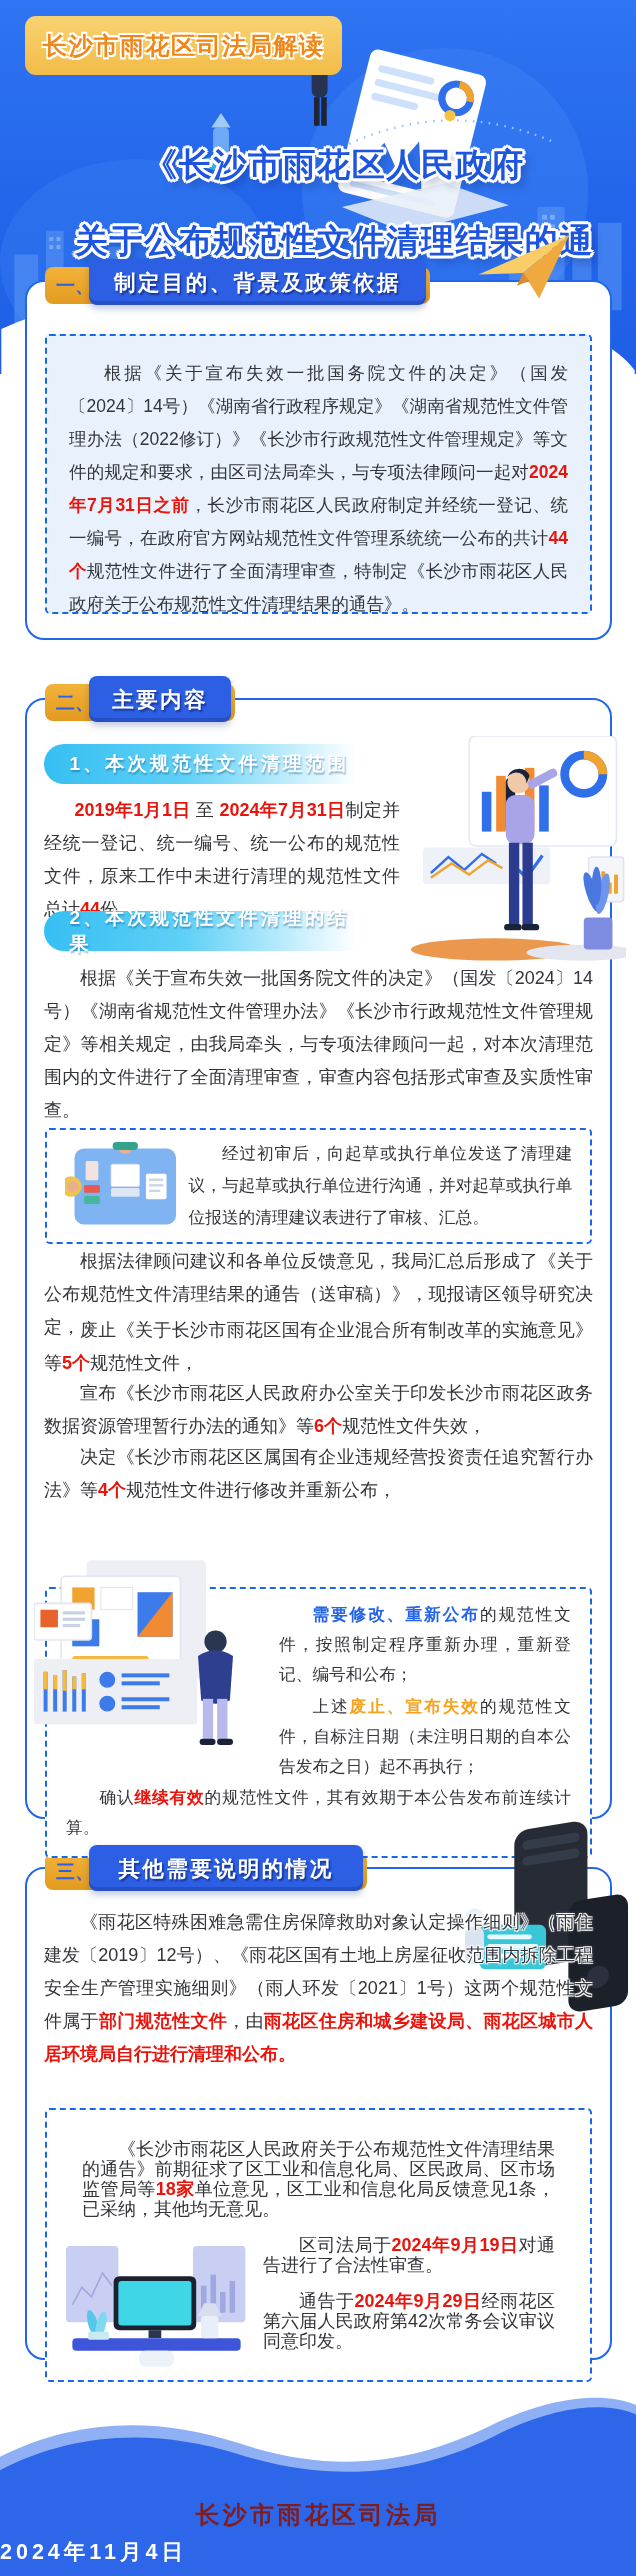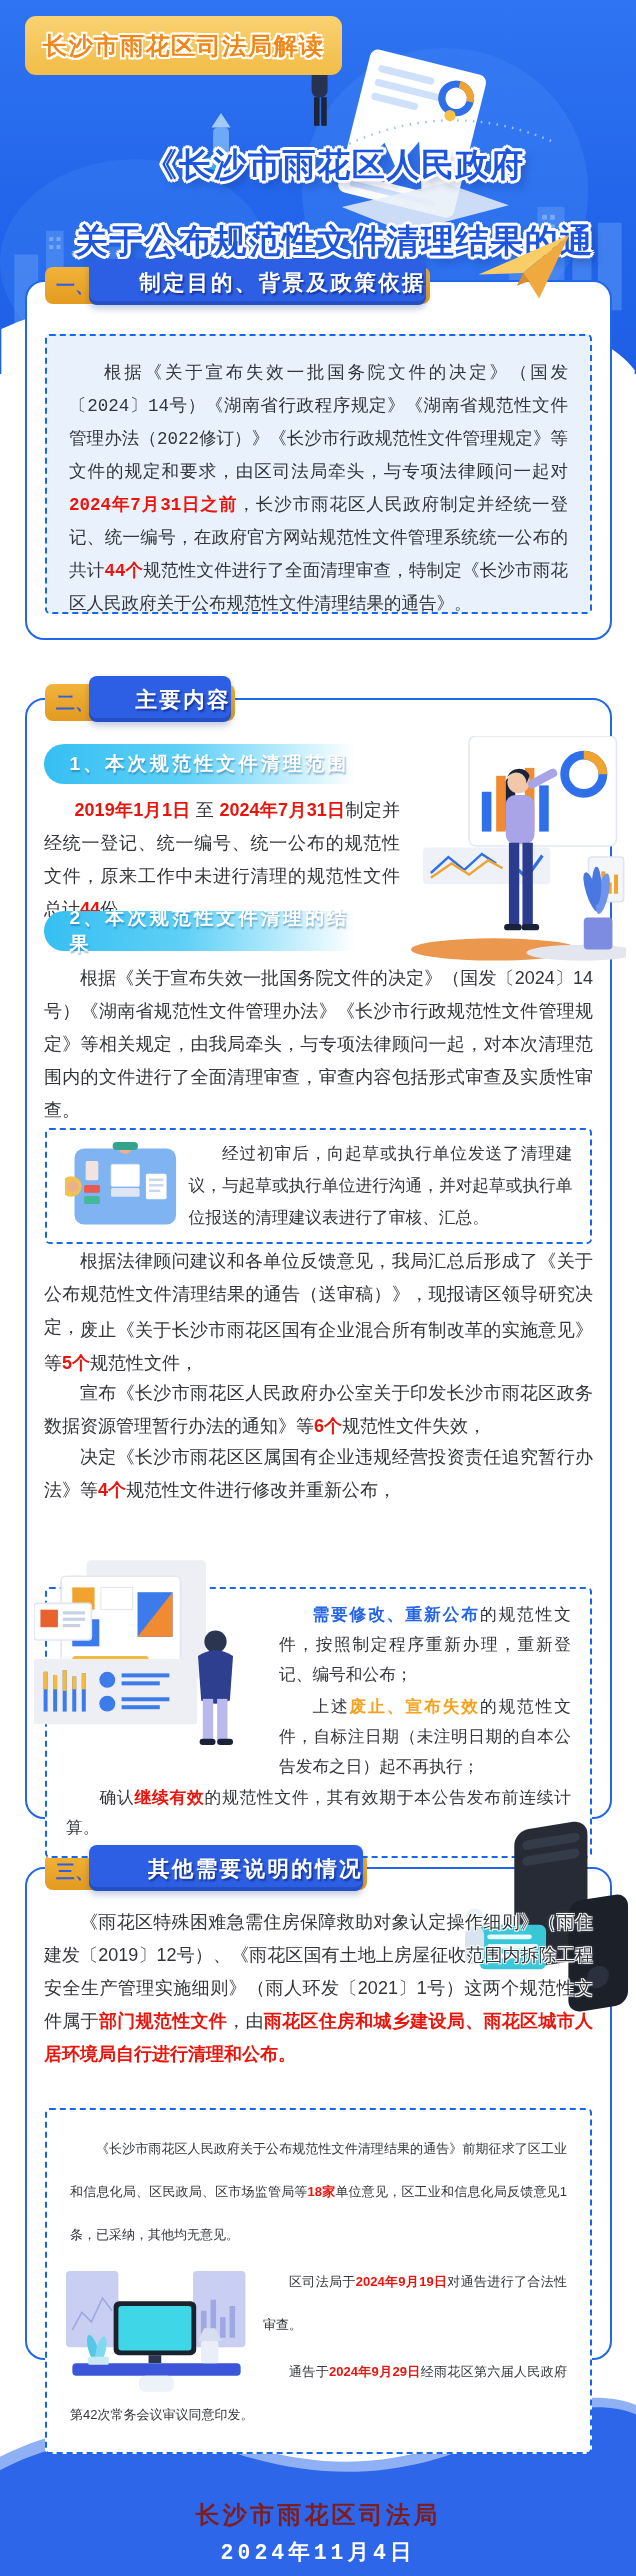--- a/index.html
+++ b/index.html
@@ -24,39 +24,39 @@
   .plane{position:absolute;left:477px;top:233px;z-index:4;}
 
   
   .card{position:absolute;background:#fff;border:2.4px solid #2166EB;border-radius:19px;z-index:2;}
   .card1{left:25px;top:280px;width:587px;height:360px;}
   .card2{left:25px;top:698px;width:587px;height:1121px;}
   .card3{left:25px;top:1867px;width:587px;height:493px;}
   .tab-gold{position:absolute;height:37px;background:linear-gradient(180deg,#F2B33A,#E39A1F);border-radius:8px;
         color:#2C5FE3;font-size:19px;font-weight:800;display:flex;align-items:center;padding-left:11px;z-index:3;}
   .tab-blue{position:absolute;height:46px;background:#2C5FE3;border-radius:8px;display:flex;align-items:center;
-        justify-content:flex-end;z-index:4;box-shadow:inset 0 -4px 0 rgba(0,10,60,.18),0 3.2px 6.4px rgba(20,50,140,.25);}
+        justify-content:center;z-index:4;box-shadow:inset 0 -4px 0 rgba(0,10,60,.18),0 3.2px 6.4px rgba(20,50,140,.25);}
   .tab-blue span{color:#fff;font-size:21.5px;font-weight:900;letter-spacing:2.4px;
         text-shadow:1.6px 2.4px 1.6px rgba(8,20,90,.55);}
   .tg1{left:45px;top:267px;width:385px;}
   .tb1{left:89px;top:259px;width:337px;}
   .tg2{left:45px;top:684px;width:190px;}
   .tb2{left:89px;top:676px;width:142px;}
   .tg3{left:45px;top:1853px;width:322px;}
   .tb3{left:89px;top:1845px;width:274px;}
 
   
   .para{position:absolute;font-size:18px;line-height:33px;color:#33353a;text-align:justify;
         text-indent:2em;z-index:5;margin:0;}
   .c-red{color:#E9150D;font-weight:700;}
   .c-orange{color:#F6A21C;font-weight:700;}
   .c-blue{color:#2464E8;font-weight:700;}
 
   .dashbox{position:absolute;border:2.4px dashed #1767E8;border-radius:4.8px;background:#fff;z-index:4;}
-  .dash1{left:45px;top:334px;width:547px;height:280px;background:#E9F2FC;padding:20.7px 22px;font-family:Liberation Mono, monospace;}
+  .dash1{left:45px;top:334px;width:547px;height:280px;background:#E9F2FC;padding:20.7px 22px;}
   .dash1 p{font-size:17.5px;line-height:33px;color:#33353a;text-align:justify;text-indent:2em;margin:0;}
 
   .cyanbar{position:absolute;width:312px;height:40px;border-radius:20px 4.8px 4.8px 20px;
         background:linear-gradient(90deg,#35BFF2 0%,#5FD0F6 45%,#C4EEFC 80%,rgba(255,255,255,0) 100%);
         display:flex;align-items:center;padding-left:25.4px;z-index:5;}
   .cyanbar span{color:#fff;font-size:19px;font-weight:700;letter-spacing:3.2px;
         text-shadow:0.8px 1.6px 1.6px rgba(0,70,130,.4);}
   .cyan1{left:44px;top:744px;}
   .cyan2{left:44px;top:911px;}
 
@@ -78,29 +78,29 @@
   .dash3 p{font-size:16.7px;line-height:30px;color:#33353a;text-align:justify;text-indent:2em;margin:0 0 1.6px 0;}
   .dash3 .col{margin-left:213px;}
   .ill-kanban{position:absolute;left:-12.7px;top:-35px;z-index:2;}
   .dash3 p{position:relative;z-index:3;}
 
   .ill-phone{position:absolute;left:465px;top:1815px;z-index:4;}
   .p-s3{left:44px;top:1906px;width:549px;z-index:5;
         text-shadow:-0.8px -0.8px 0 #fff,0.8px -0.8px 0 #fff,-0.8px 0.8px 0 #fff,0.8px 0.8px 0 #fff,0 0 3.2px #fff;}
 
   .dash4{left:45px;top:2108px;width:547px;padding:12.7px 19px;}
-  .dash4 p{font-size:13px;line-height:43px;color:#33353a;text-align:justify;text-indent:2em;margin:4px;}
+  .dash4 p{font-size:18px;line-height:20px;color:#33353a;text-align:justify;text-indent:2em;margin:16px;}
   .ill-workstation{float:left;width:181px;height:126px;margin:6.4px 16px 0 0;}
 
   
   .footer{position:absolute;left:0;top:2381px;width:636px;height:195px;z-index:2;}
   .f-org{position:absolute;left:0;top:118px;width:636px;text-align:center;color:#7f1d1d;font-size:24px;
          font-weight:900;letter-spacing:3.2px;z-index:3;}
-  .f-date{position:absolute;left:0;top:156px;width:636px;text-align:center;color:#fff;font-size:21.5px;
-         font-weight:700;letter-spacing:4px;z-index:3;font-family:Liberation Mono, monospace;}
+  .f-date{position:absolute;left:0;top:156px;width:636px;text-align:left;color:#fff;font-size:21.5px;
+         font-weight:700;letter-spacing:4px;z-index:3;font-family:Liberation Sans, sans-serif;}
 </style>
 </head>
 <body>
 
 <div class="page">
 
   <div class="hero">
     <svg class="hero-art" width="636" height="374" viewBox="0 0 800 470">
       <circle cx="560" cy="240" r="180" fill="#3E83F4" opacity="0.45"></circle>
       <ellipse cx="170" cy="330" rx="170" ry="130" fill="#3E83F4" opacity="0.35"></ellipse>

